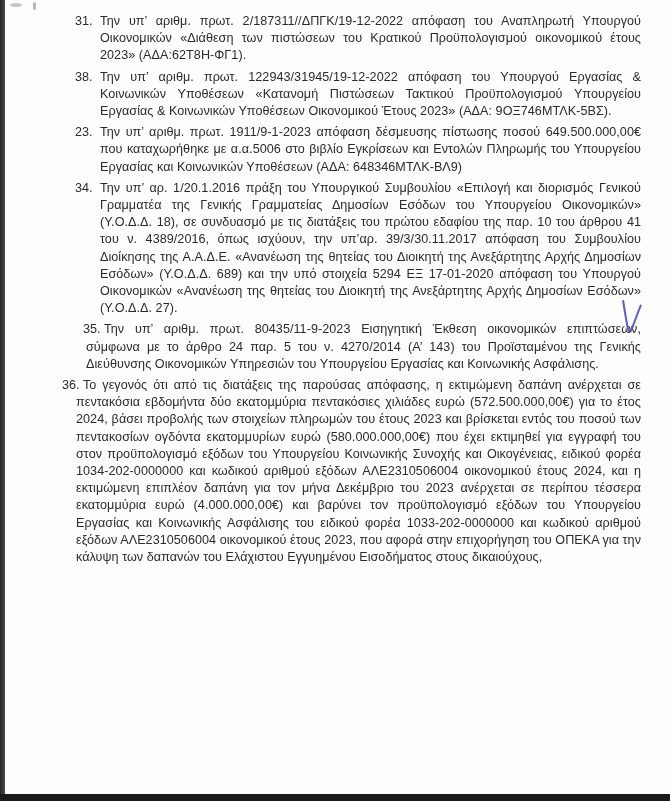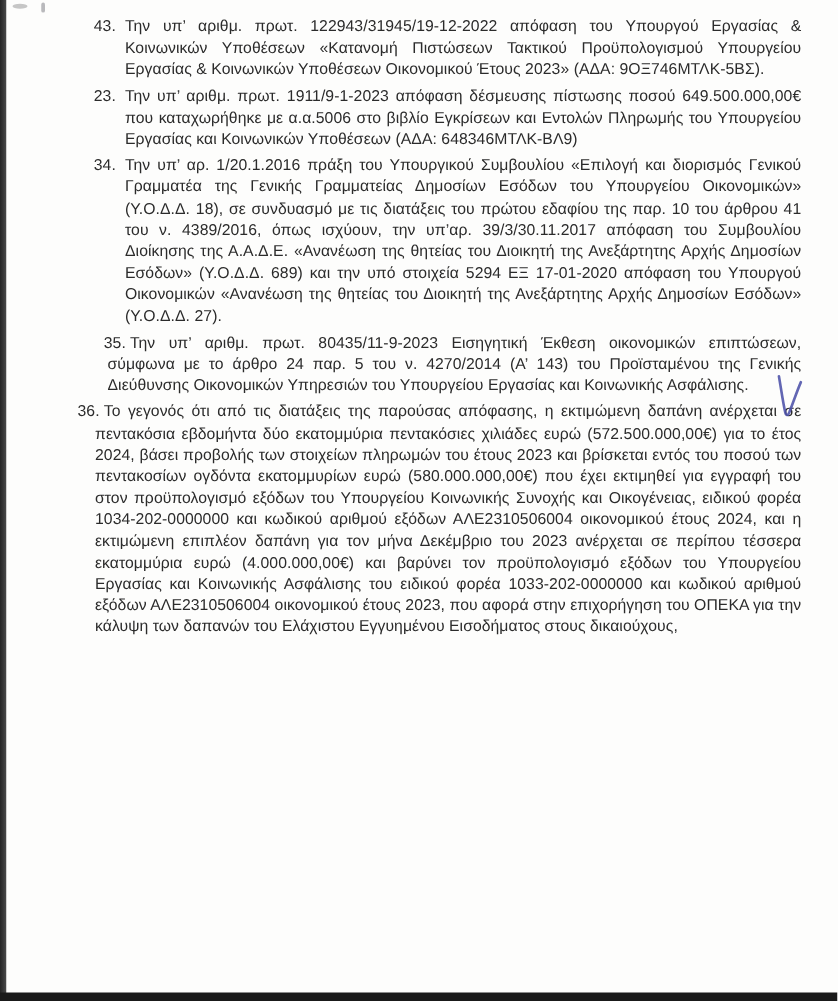--- a/index.html
+++ b/index.html
@@ -83,21 +83,22 @@
   }
 </style>
 </head>
 <body>
 
 <div class="scan-edge-left"></div>
 <div class="speck-a"></div>
 <div class="speck-b"></div>
 
 <div class="doc">
-  <div class="item"><span class="num">43.</span><span>Την υπ’ αριθμ. πρωτ. 122943/31945/19-12-2022 απόφαση του Υπουργού Εργασίας &amp; Κοινωνικών Υποθέσεων «Κατανομή Πιστώσεων Τακτικού Προϋπολογισμού Υπουργείου Εργασίας &amp; Κοινωνικών Υποθέσεων Οικονομικού Έτους 2023» (ΑΔΑ: 9ΟΞ746ΜΤΛΚ-5ΒΣ).</span></div>
+  <div class="item"><span class="num">31.</span><span>Την υπ’ αριθμ. πρωτ. 2/187311//ΔΠΓΚ/19-12-2022 απόφαση του Αναπληρωτή Υπουργού Οικονομικών «Διάθεση των πιστώσεων του Κρατικού Προϋπολογισμού οικονομικού έτους 2023» (ΑΔΑ:62Τ8Η-ΦΓ1).</span></div>
+  <div class="item"><span class="num">38.</span><span>Την υπ’ αριθμ. πρωτ. 122943/31945/19-12-2022 απόφαση του Υπουργού Εργασίας &amp; Κοινωνικών Υποθέσεων «Κατανομή Πιστώσεων Τακτικού Προϋπολογισμού Υπουργείου Εργασίας &amp; Κοινωνικών Υποθέσεων Οικονομικού Έτους 2023» (ΑΔΑ: 9ΟΞ746ΜΤΛΚ-5ΒΣ).</span></div>
   <div class="item"><span class="num">23.</span><span>Την υπ’ αριθμ. πρωτ. 1911/9-1-2023 απόφαση δέσμευσης  πίστωσης ποσού 649.500.000,00€ που καταχωρήθηκε με α.α.5006 στο βιβλίο Εγκρίσεων και Εντολών Πληρωμής του Υπουργείου Εργασίας και Κοινωνικών Υποθέσεων (ΑΔΑ:  648346ΜΤΛΚ-ΒΛ9)</span></div>
   <div class="item"><span class="num">34.</span><span>Την υπ’ αρ. 1/20.1.2016 πράξη του Υπουργικού Συμβουλίου «Επιλογή και διορισμός Γενικού Γραμματέα της Γενικής Γραμματείας Δημοσίων Εσόδων του Υπουργείου Οικονομικών» (Υ.Ο.Δ.Δ. 18), σε συνδυασμό με τις διατάξεις του πρώτου εδαφίου της παρ. 10 του άρθρου 41 του ν. 4389/2016, όπως ισχύουν, την υπ’αρ. 39/3/30.11.2017 απόφαση του Συμβουλίου Διοίκησης της Α.Α.Δ.Ε. «Ανανέωση της θητείας του Διοικητή της Ανεξάρτητης Αρχής Δημοσίων Εσόδων» (Υ.Ο.Δ.Δ. 689) και την υπό στοιχεία 5294 ΕΞ 17-01-2020 απόφαση του Υπουργού Οικονομικών «Ανανέωση της θητείας του Διοικητή της Ανεξάρτητης Αρχής Δημοσίων Εσόδων» (Υ.Ο.Δ.Δ. 27).</span></div>
   <div class="item m35"><span class="num">35.</span><span>Την υπ’ αριθμ. πρωτ. 80435/11-9-2023 Εισηγητική  Έκθεση  οικονομικών  επιπτώσεων, σύμφωνα  με  το  άρθρο 24 παρ. 5 του ν. 4270/2014 (Α’ 143) του Προϊσταμένου της Γενικής Διεύθυνσης Οικονομικών Υπηρεσιών του Υπουργείου Εργασίας και Κοινωνικής Ασφάλισης.</span></div>
   <div class="item m36"><span class="num">36.</span><span>Το γεγονός ότι από τις διατάξεις της παρούσας απόφασης, η εκτιμώμενη δαπάνη ανέρχεται σε πεντακόσια εβδομήντα δύο εκατομμύρια πεντακόσιες χιλιάδες ευρώ (572.500.000,00€) για το έτος 2024, βάσει προβολής των στοιχείων πληρωμών του έτους 2023 και βρίσκεται εντός του ποσού των πεντακοσίων ογδόντα εκατομμυρίων ευρώ (580.000.000,00€)  που έχει εκτιμηθεί για εγγραφή του στον προϋπολογισμό εξόδων του Υπουργείου Κοινωνικής Συνοχής και Οικογένειας, ειδικού φορέα 1034-202-0000000 και κωδικού αριθμού εξόδων ΑΛΕ2310506004 οικονομικού έτους 2024, και η εκτιμώμενη επιπλέον δαπάνη για τον μήνα Δεκέμβριο του 2023 ανέρχεται σε περίπου τέσσερα εκατομμύρια ευρώ (4.000.000,00€) και βαρύνει τον προϋπολογισμό εξόδων του Υπουργείου Εργασίας και Κοινωνικής Ασφάλισης του ειδικού φορέα 1033-202-0000000 και κωδικού αριθμού εξόδων ΑΛΕ2310506004 οικονομικού έτους 2023, που αφορά στην επιχορήγηση του ΟΠΕΚΑ για την κάλυψη των δαπανών του Ελάχιστου Εγγυημένου Εισοδήματος στους δικαιούχους,</span></div>
 </div>
 
 <div class="check">
   <svg viewBox="0 0 24 38" xmlns="http://www.w3.org/2000/svg">
     <path d="M3 2 C 6 12, 9 23, 11.5 30 C 12.5 32.8, 14 32.6, 14.8 29.5 C 16.5 23, 18.8 12, 21 4.5"></path>
   </svg>

